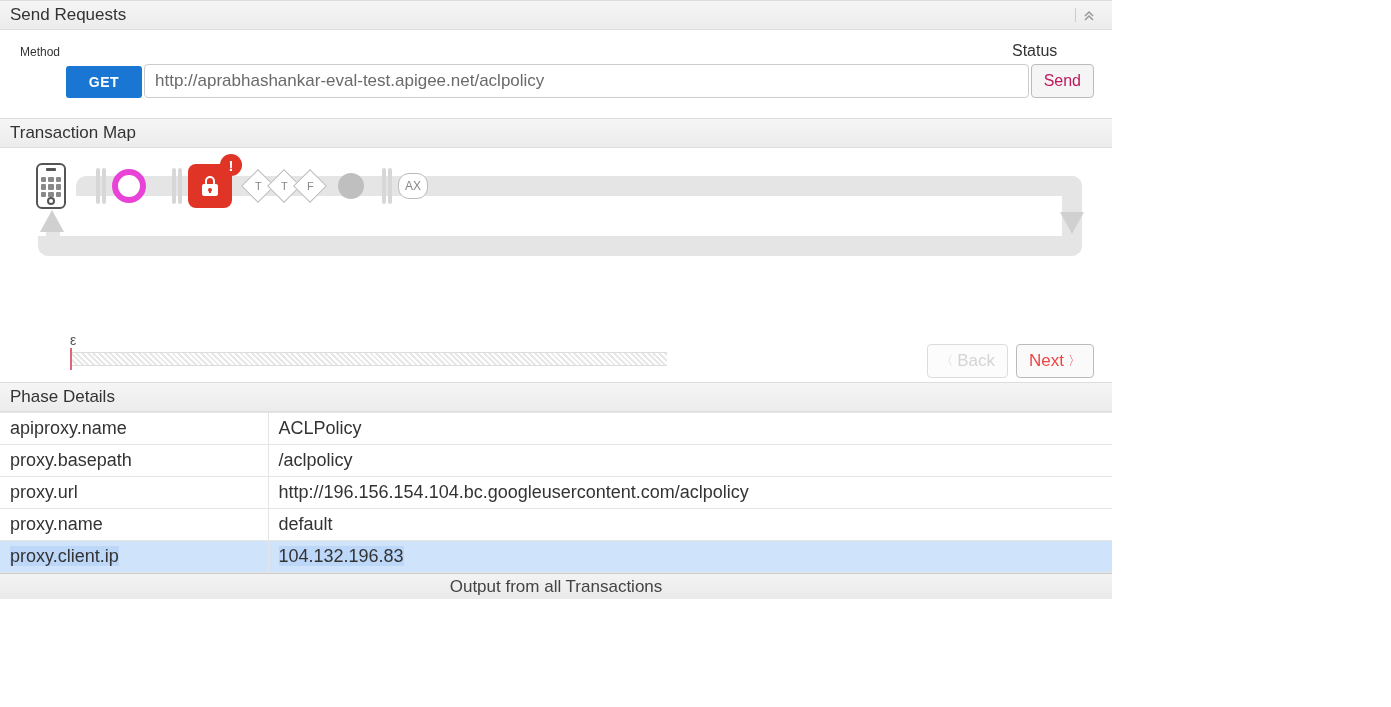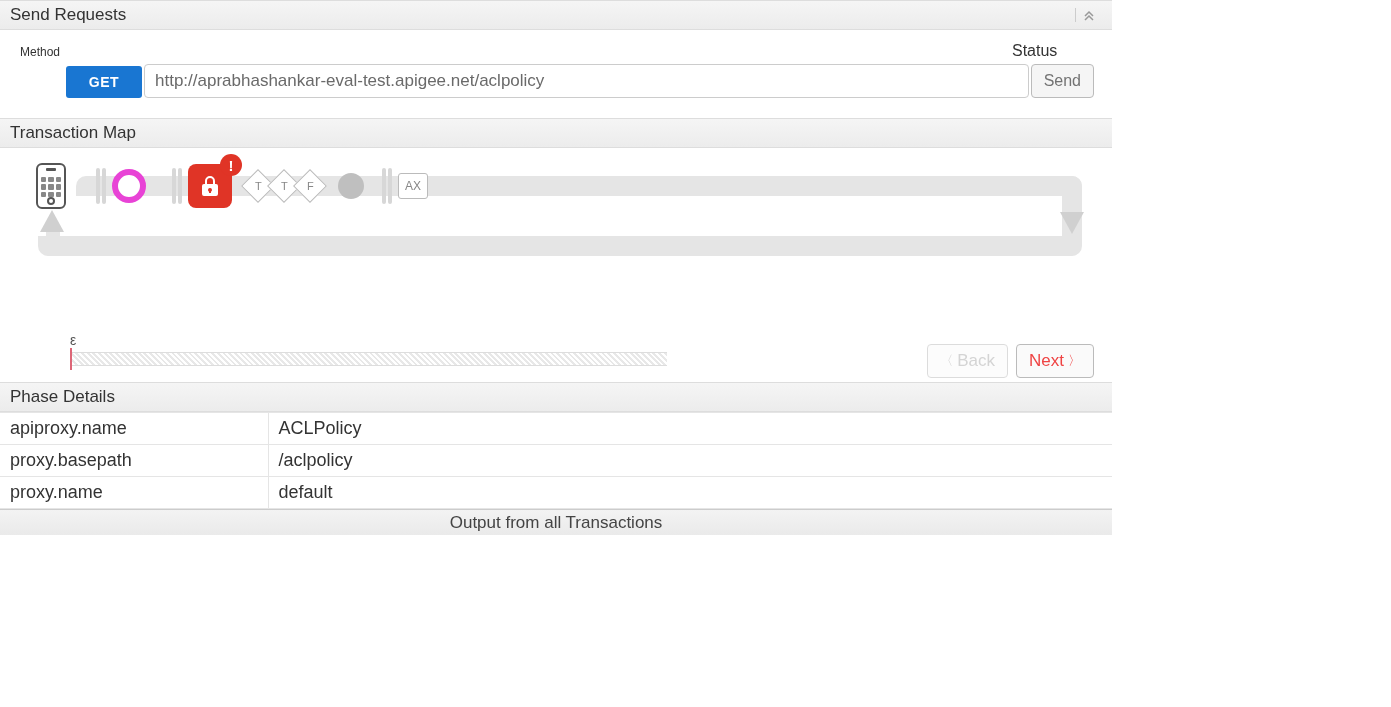--- a/index.html
+++ b/index.html
@@ -29,21 +29,21 @@
   .method-btn {
     width: 76px; height: 32px; background: #1976d2; color: #fff; border: none;
     border-radius: 3px; font-weight: 600; font-size: 14px; letter-spacing: 0.5px; cursor: pointer;
   }
   .url-input {
     flex: 1; height: 34px; border: 1px solid #ccc; border-radius: 4px;
     padding: 0 10px; font-size: 17px; color: #6a6a6a;
   }
   .send-btn {
     height: 34px; padding: 0 12px; background: #f5f5f5;
-    border: 1px solid #bbb; border-radius: 4px; font-size: 16px; cursor: pointer; color: #737373;
+    border: 1px solid #bbb; border-radius: 4px; font-size: 16px; cursor: pointer; color: #be185d;
   }
 
   
   .tmap-wrap { padding: 14px 18px 10px 18px; }
   .flow-outer { position: relative; height: 120px; }
   .flow-track {
     position: absolute; left: 58px; right: 12px; top: 14px; height: 20px;
     background: #e5e5e5; border-radius: 10px 10px 0 0;
   }
   .flow-right {
@@ -103,21 +103,21 @@
   .diamond {
     width: 24px; height: 24px; border: 1.5px solid #bbb; transform: rotate(45deg);
     display:flex; align-items:center; justify-content:center; z-index:2; background:#fff;
     margin: 0 -2px;
   }
   .diamond span { transform: rotate(-45deg); font-size: 11px; color: #888; }
 
   .gray-circle { width: 26px; height: 26px; border-radius: 50%; background: #bfbfbf; z-index:2; }
 
   .ax-box {
-    width: 30px; height: 26px; border: 1.5px solid #bbb; border-radius: 3px; background:#fff;
+    width: 30px; height: 26px; border: 1.5px solid #bbb; border-radius: 11px; background:#fff;
     display:flex; align-items:center; justify-content:center; font-size: 12px; color:#888; z-index:2;
   }
 
   
   .timeline-row { display:flex; align-items:flex-end; gap: 20px; margin-top: 50px; padding: 0 0 0 52px; }
   .timeline-area { flex: 1; position: relative; height: 40px; }
   .epsilon { position:absolute; top:0; left:0; font-size: 14px; color:#555; }
   .tl-base {
     position:absolute; left:0; right:240px; top:20px; height:14px;
     background: repeating-linear-gradient(45deg, #e8e8e8 0 2px, #fff 2px 4px);
@@ -276,23 +276,31 @@
     <tbody id="details-body">
         <tr>
           <td class="k"><span>apiproxy.name</span></td>
           <td><span>ACLPolicy</span></td>
         </tr>
         <tr>
           <td class="k"><span>proxy.basepath</span></td>
           <td><span>/aclpolicy</span></td>
         </tr>
         <tr>
+          <td class="k"><span>proxy.url</span></td>
+          <td><span>http://196.156.154.104.bc.googleusercontent.com/aclpolicy</span></td>
+        </tr>
+        <tr>
           <td class="k"><span>proxy.name</span></td>
           <td><span>default</span></td>
         </tr>
+        <tr class="row-highlight">
+          <td class="k"><span>proxy.client.ip</span></td>
+          <td><span>104.132.196.83</span></td>
+        </tr>
       </tbody>
   </table>
 
   <div class="footer-bar">
     <span>Output from all Transactions</span>
   </div>
 
 </div>
 
 </body></html>

